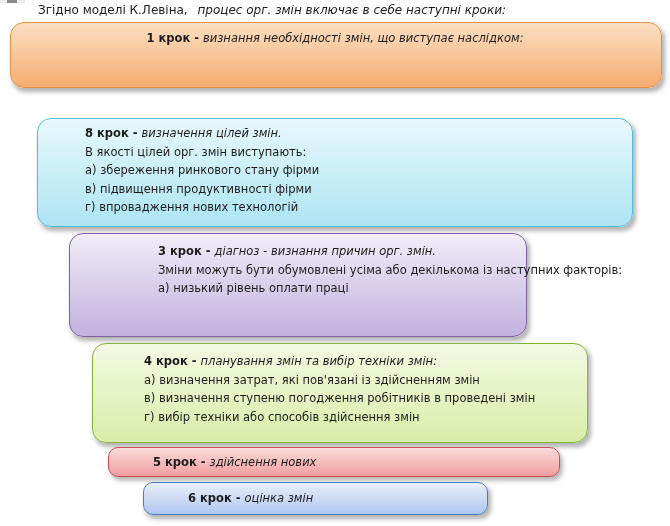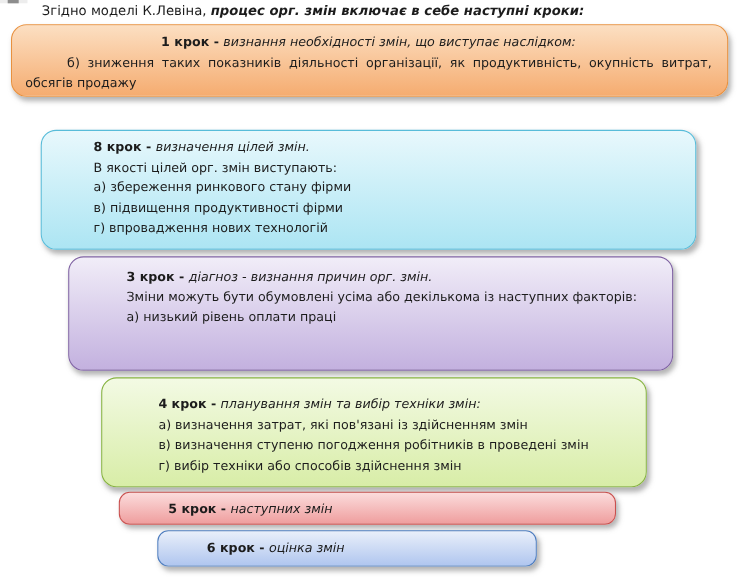--- a/index.html
+++ b/index.html
@@ -12,75 +12,74 @@
     overflow:hidden;
   }
   
   .edge-strip { position:absolute; left:0; top:0; width:25px; height:3px; background:#ededed; }
   .edge-strip .bar { position:absolute; left:7px; top:0; width:10px; height:3px; background:#8d8d8d; }
 
   .slide-title {
     position:absolute; left:38px; top:3px;
     font-size:12px; line-height:15px; white-space:nowrap;
   }
-  .t-em { font-weight:bold; font-style:italic; }
+  .t-em { font-weight:normal; font-style:italic;margin-left:6px; }
 
   .step-box {
     position:absolute;
     box-sizing:border-box;
     border-radius:14px;
     border:1.6px solid var(--border,#888);
     background:linear-gradient(to bottom, var(--top,#eee), var(--bottom,#ccc));
     box-shadow:2.5px 3.5px 4.5px rgba(105,105,105,0.5);
     font-size:11.5px;
     line-height:18.5px;
   }
   .step-box .inner { padding:6px 12px 0 12px; }
   .line { margin:0; white-space:nowrap; }
   .sb { font-weight:bold; }
   .si { font-style:italic; }
 
   
   .b1 { left:10px;  top:22px;  width:652px; height:66px;  }
   .b2 { left:37px;  top:118px; width:596px; height:109px; }
-  .b3 { left:62px;  top:233px; width:550px; height:104px; }
+  .b3 { left:69px;  top:233px; width:458px; height:104px;padding-left:36px; }
   .b4 { left:92px;  top:343px; width:496px; height:100px; }
   .b5 { left:108px; top:447px; width:452px; height:30px; border-radius:10px; }
   .b6 { left:143px; top:482px; width:345px; height:33px; border-radius:10px; }
 
   
   .b1 .inner { padding:6px 14px 0 12px; }
   .b1 .heading { text-align:center; white-space:nowrap; }
   .b1 .para { margin:0; text-indent:38px; text-align:justify; white-space:normal; }
 
   
   .b2 .inner { padding:5px 10px 0 47px; }
   .b3 .inner { padding:8px 10px 0 52px; }
-  .b4 .inner { padding:14px 10px 0 51px; }
+  .b4 .inner { padding:8px 10px 0 51px; }
 
   
   .b5 .inner, .b6 .inner { padding:0 0 0 44px; display:flex; align-items:center; height:100%; }
 </style>
 </head>
 <body>
 
 <div class="edge-strip">
   <div class="bar"></div>
 </div>
 
 <div class="slide-title">
   <span>Згідно моделі К.Левіна, </span><span class="t-em">процес орг. змін включає в себе наступні кроки:</span>
 </div>
 
 <div class="step-box b1" style="--top: #fcdfc2; --bottom: #f5ac70; --border: #e8913f;">
   <div class="inner">
     <div class="line heading">
       <span class="sb">1 крок - </span><span class="si">визнання необхідності змін, що виступає наслідком:</span>
     </div>
-    <p class="para">б) зниження таких показників діяльності організації, як продуктивність, окупність витрат, обсягів продажу</p>
   </div>
 </div>
 
 <div class="step-box b2" style="--top: #e8f8fc; --bottom: #ace5f3; --border: #58bcd9;">
   <div class="inner">
     <div class="line heading">
       <span class="sb">8 крок - </span><span class="si">визначення цілей змін.</span>
     </div>
     <div class="line">В якості цілей орг. змін виступають:</div>
     <div class="line">а) збереження ринкового стану фірми</div>
@@ -106,21 +105,21 @@
     </div>
     <div class="line">а) визначення затрат, які пов'язані із здійсненням змін</div>
     <div class="line">в) визначення ступеню погодження робітників в проведені змін</div>
     <div class="line">г) вибір техніки або способів здійснення змін</div>
   </div>
 </div>
 
 <div class="step-box b5" style="--top: #fbdcdc; --bottom: #ef9e9e; --border: #c9504e;">
   <div class="inner">
     <div class="line heading">
-      <span class="sb">5 крок - </span><span class="si">наступних змін</span>
+      <span class="sb">5 крок - </span><span class="si">здійснення нових</span>
     </div>
   </div>
 </div>
 
 <div class="step-box b6" style="--top: #e9effa; --bottom: #b0c6ef; --border: #4e7dbf;">
   <div class="inner">
     <div class="line heading">
       <span class="sb">6 крок - </span><span class="si">оцінка змін</span>
     </div>
   </div>

